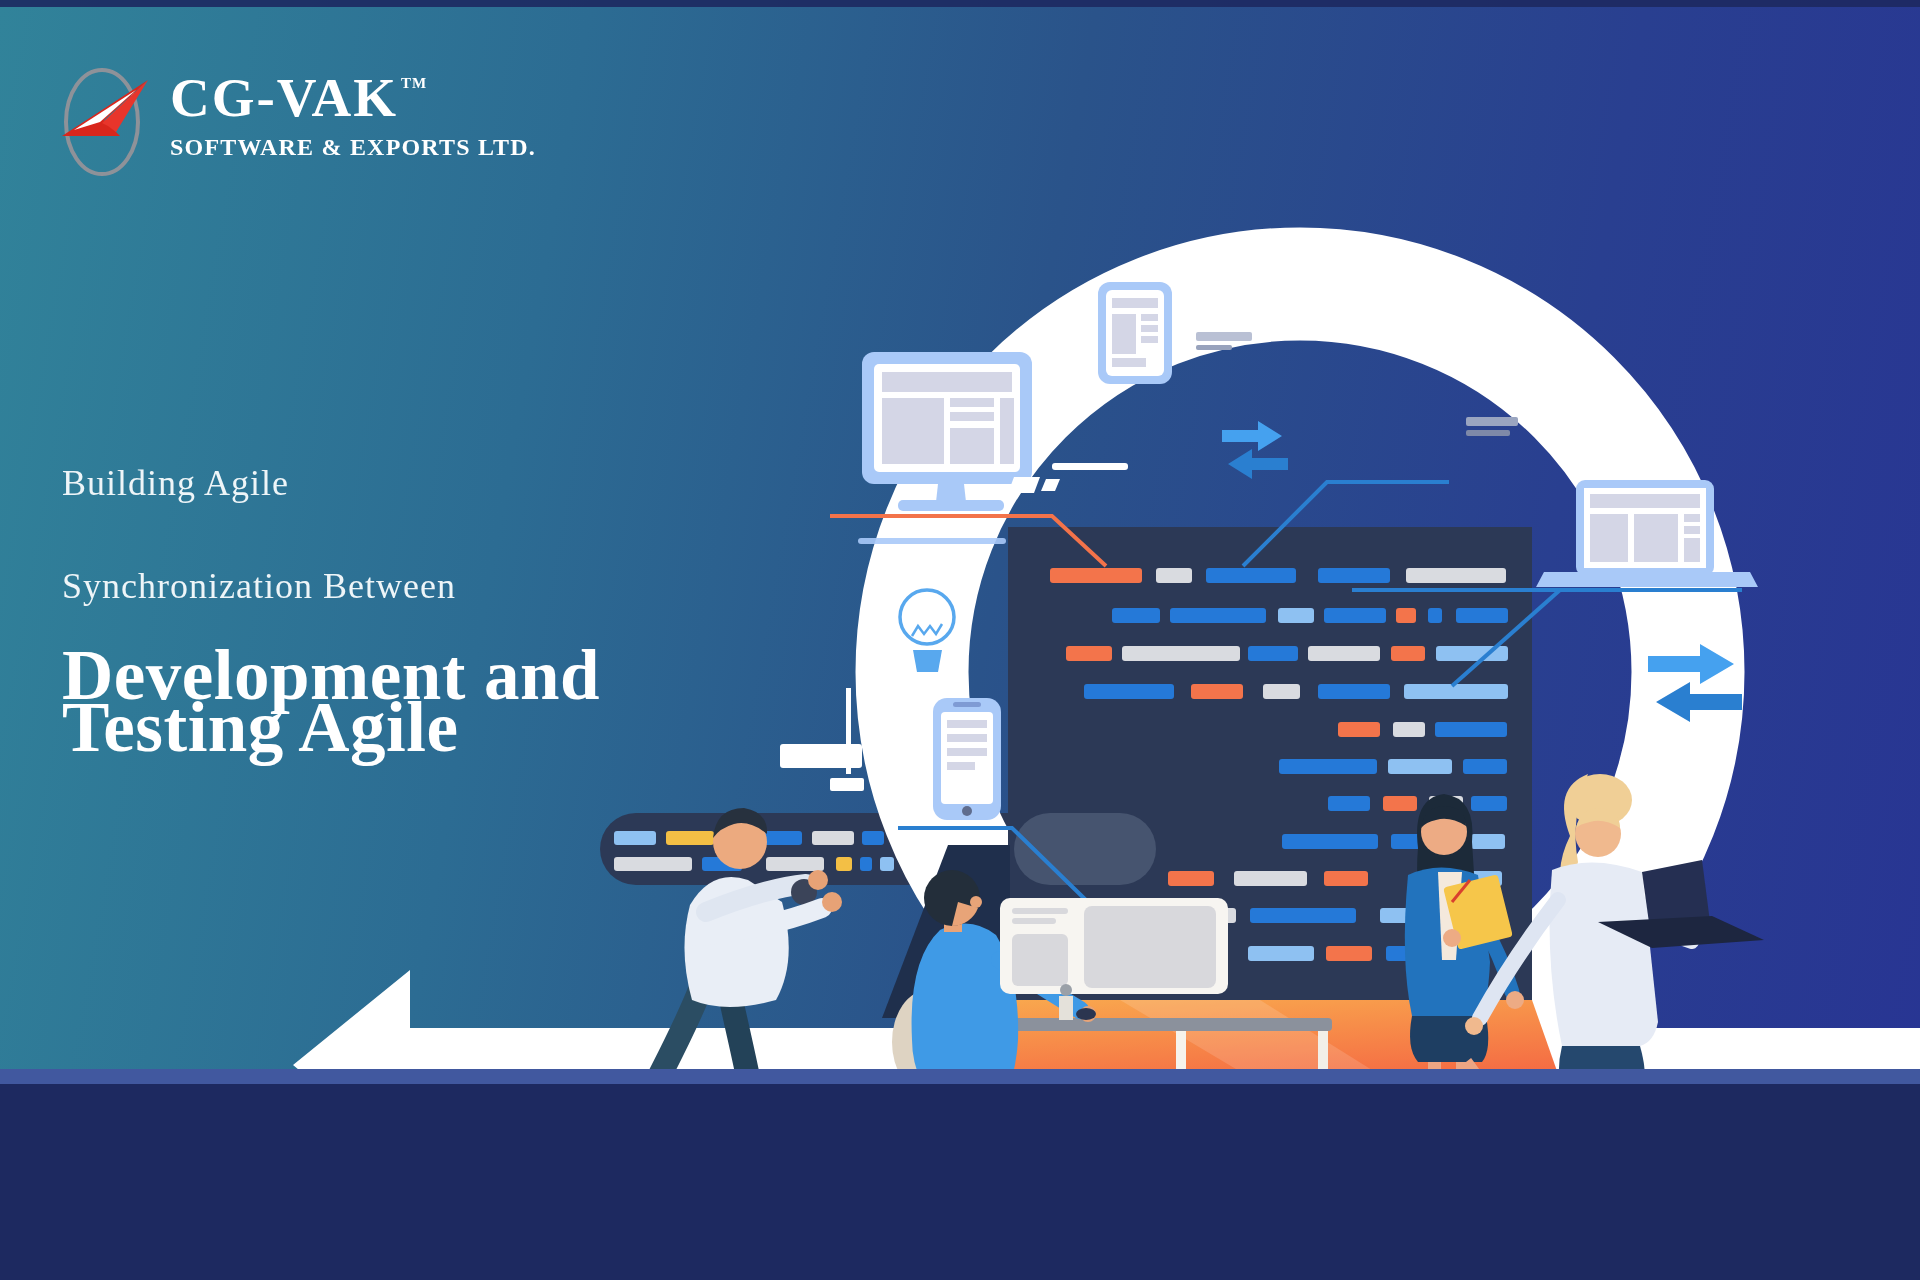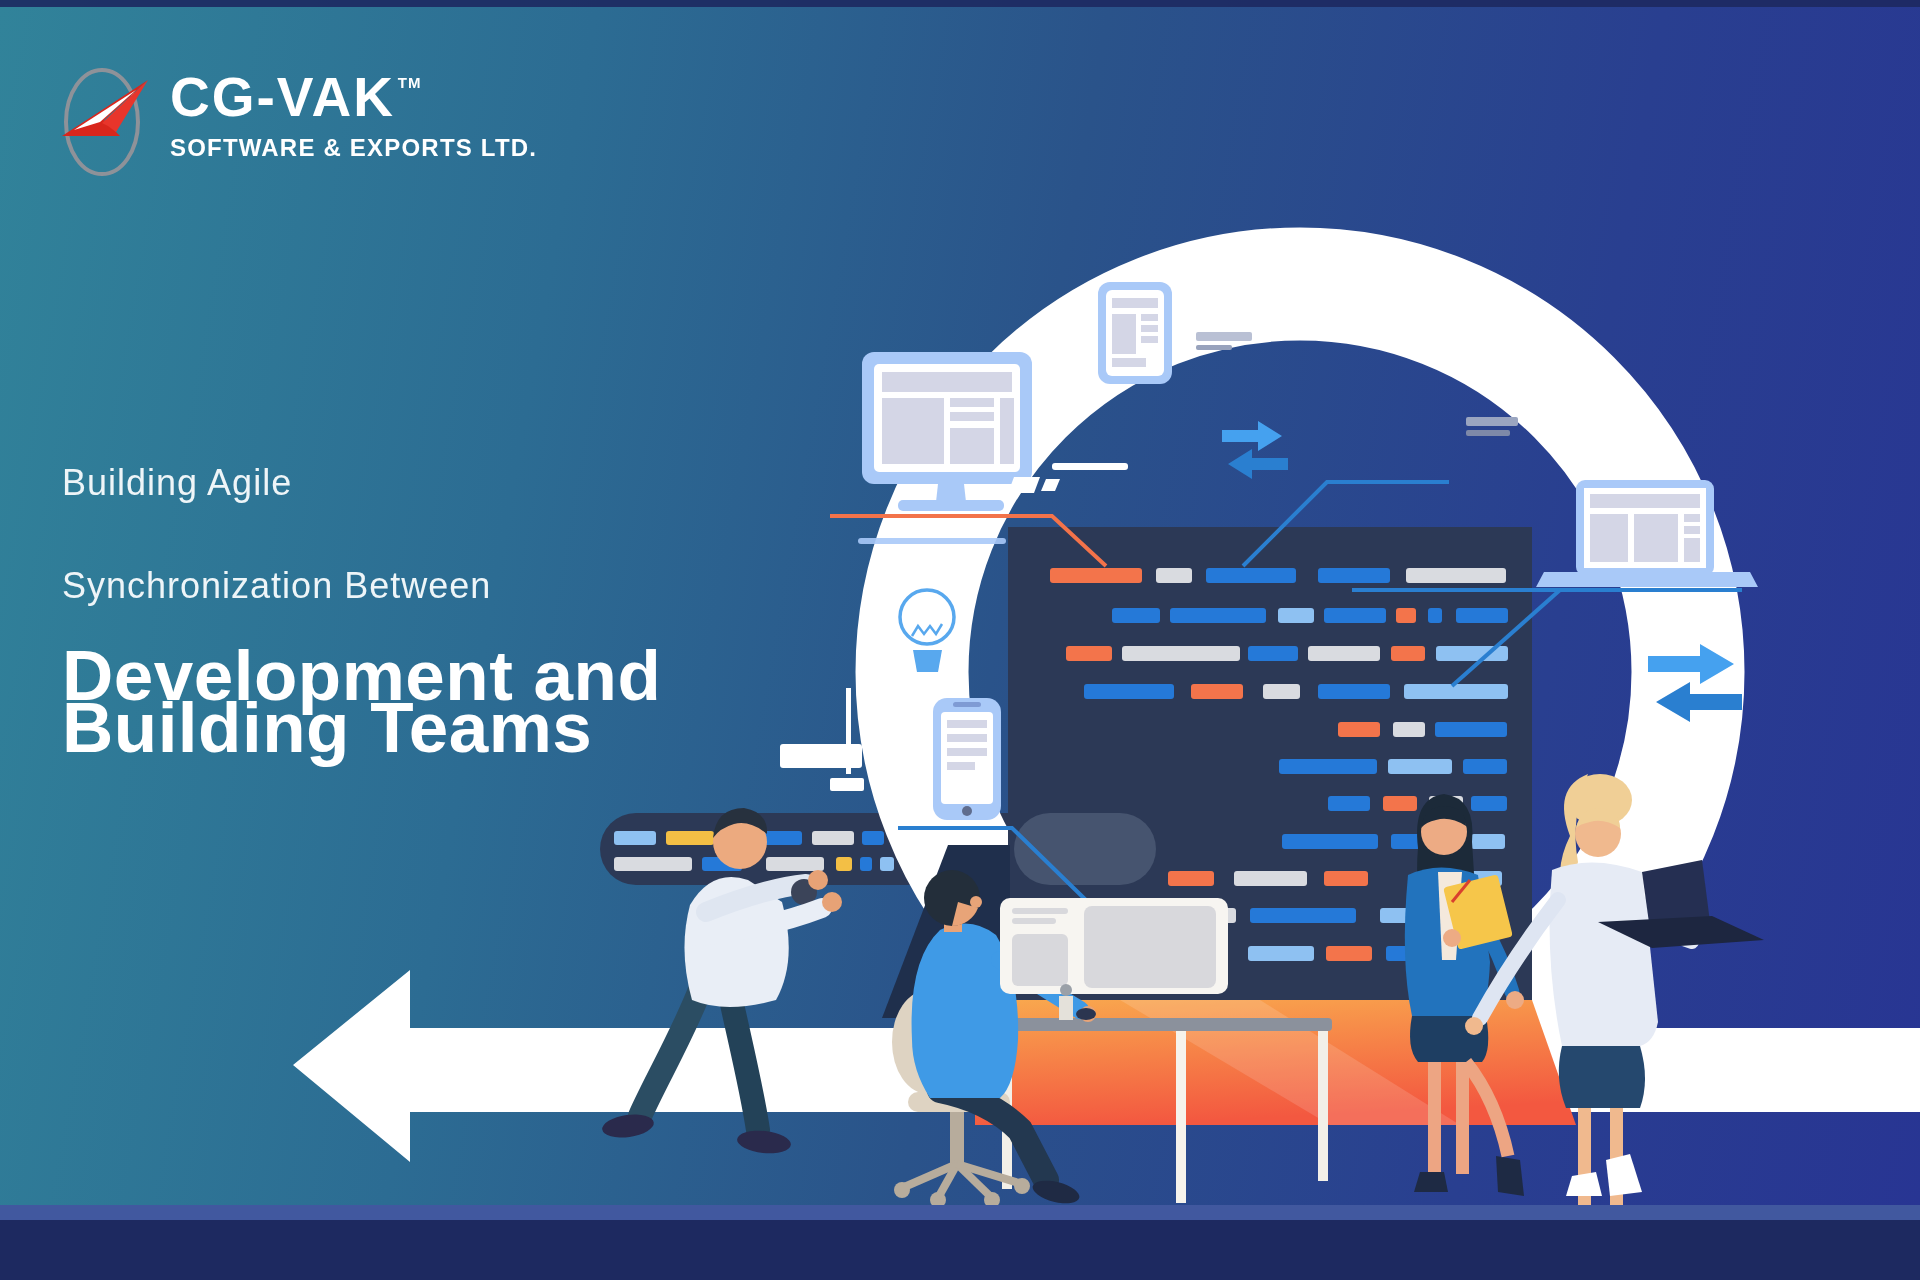--- a/index.html
+++ b/index.html
@@ -1,19 +1,19 @@
 <!DOCTYPE html>
 <html><head>
 <meta charset="utf-8">
 <style>
   html,body{margin:0;padding:0;background:#1d2960;}
   .canvas{
-    position:relative;width:1920px;height:1220px;overflow:hidden;
+    position:relative;width:1920px;height:1084px;overflow:hidden;
     background:linear-gradient(100deg,#31839a 0%,#2c6c93 28%,#2a538a 52%,#293f90 78%,#283593 100%);
-    font-family:Liberation Sans, sans-serif;
+    font-family:Liberation Serif, serif;
   }
   .strip-top{position:absolute;left:0;top:0;width:100%;height:7px;background:#1d2960;opacity:.9;}
   .strip-bottom{position:absolute;left:0;bottom:0;width:100%;height:15px;background:#41589f;}
   svg.scene{position:absolute;left:0;top:0;}
   .logo{position:absolute;left:52px;top:56px;display:flex;align-items:flex-start;}
   .logo-mark{width:110px;height:126px;}
   .logo-text{margin-left:8px;margin-top:14px;color:#ffffff;}
   .company{font-size:55px;font-weight:700;letter-spacing:2px;line-height:1;}
   .company sup{font-size:15px;font-weight:700;letter-spacing:1px;vertical-align:28px;margin-left:3px;}
   .tagline{font-size:24px;font-weight:700;letter-spacing:1.2px;margin-top:9px;}
@@ -321,18 +321,18 @@
     <div class="logo-text">
       <div class="company"><span>CG-VAK</span><sup>TM</sup></div>
       <div class="tagline">SOFTWARE &amp; EXPORTS LTD.</div>
     </div>
   </header>
 
   <div class="headline">
     <div class="hl-light l1">Building Agile</div>
     <div class="hl-light l2">Synchronization Between</div>
     <div class="hl-bold l3">Development and</div>
-    <div class="hl-bold l4">Building Teams</div>
+    <div class="hl-bold l4">Testing Agile</div>
   </div>
 
   <div class="strip-top"></div>
   <div class="strip-bottom"></div>
 </div>
 
 </body></html>

